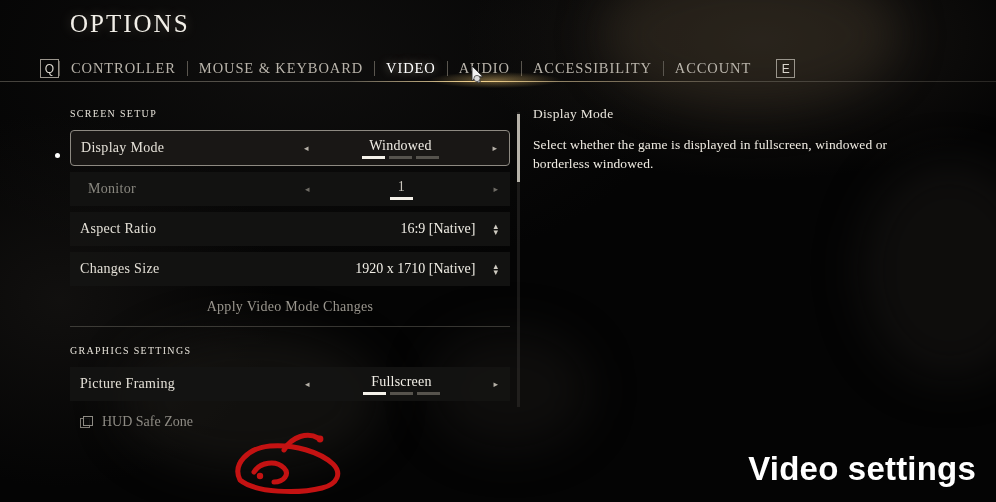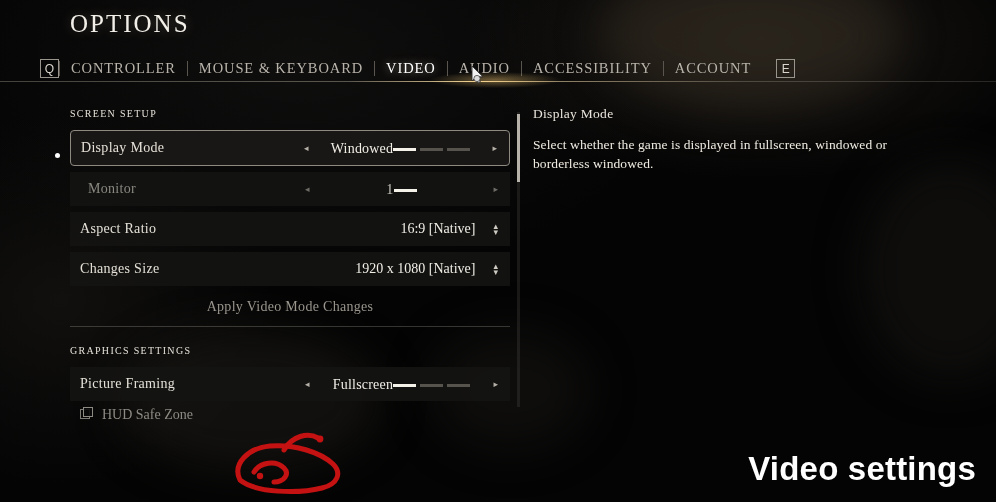--- a/index.html
+++ b/index.html
@@ -154,21 +154,21 @@
   }
   .arrow-l { margin-left: auto; }
   .arrow-r { margin-left: 0; }
   .row.dim .arrow-l, .row.dim .arrow-r { color: #6f6c65; }
 
   .value-wrap {
     position: relative;
     flex: 0 0 auto;
     width: 184px;
     display: flex;
-    flex-direction: row;
+    flex-direction: column;
     align-items: center;
     justify-content: center;
   }
   .value-text {
     color: #f1eee6;
     font-size: 14px;
     letter-spacing: 0.2px;
     line-height: 15px;
     font-family: "Liberation Serif", "DejaVu Serif", serif;
   }
@@ -213,21 +213,21 @@
   }
   .divider {
     height: 1px;
     background: rgba(150,145,136,0.35);
     margin: 4px 0 18px 0;
   }
 
   .toggle-row {
     height: 30px;
     display: flex;
-    align-items: flex-start;
+    align-items: center;
     padding-left: 10px;
     margin-top: 6px;
   }
   .toggle-icon {
     width: 13px; height: 13px;
     position: relative;
     margin-right: 9px;
     flex: 0 0 auto;
   }
   .toggle-icon .sq1 {
@@ -397,21 +397,21 @@
       <span class="row-label">Aspect Ratio</span>
       <span class="value-plain">16:9 [Native]</span>
       <span class="stepper">
         <span>▴</span>
         <span>▾</span>
       </span>
     </div>
 
     <div class="row stepper-row">
       <span class="row-label">Changes Size</span>
-      <span class="value-plain">1920 x 1080 [Native]</span>
+      <span class="value-plain">1920 x 1710 [Native]</span>
       <span class="stepper">
         <span>▴</span>
         <span>▾</span>
       </span>
     </div>
 
     <div class="action-row">Apply Video Mode Changes</div>
     <div class="divider"></div>
 
     <div class="section-label">GRAPHICS SETTINGS</div>

